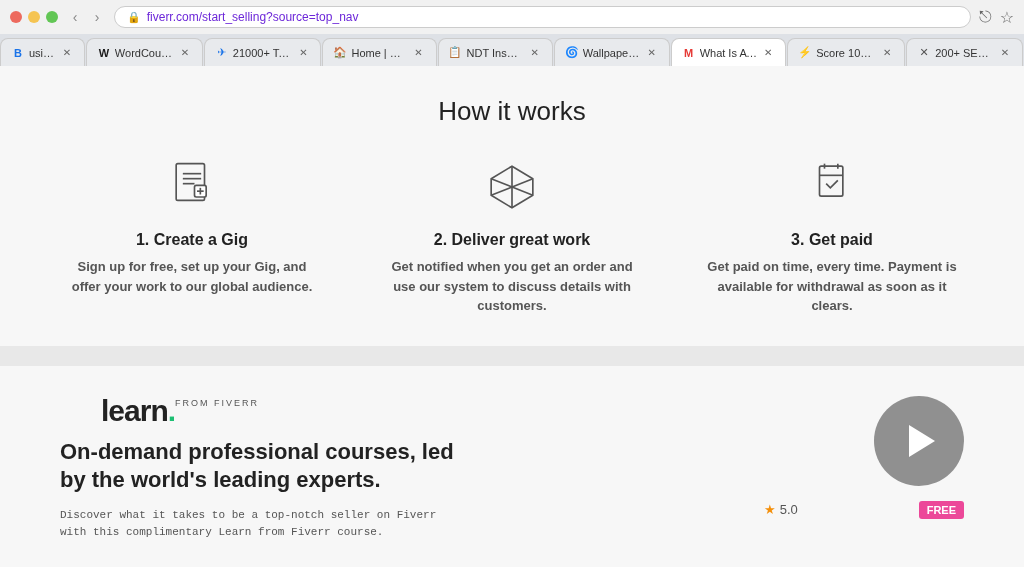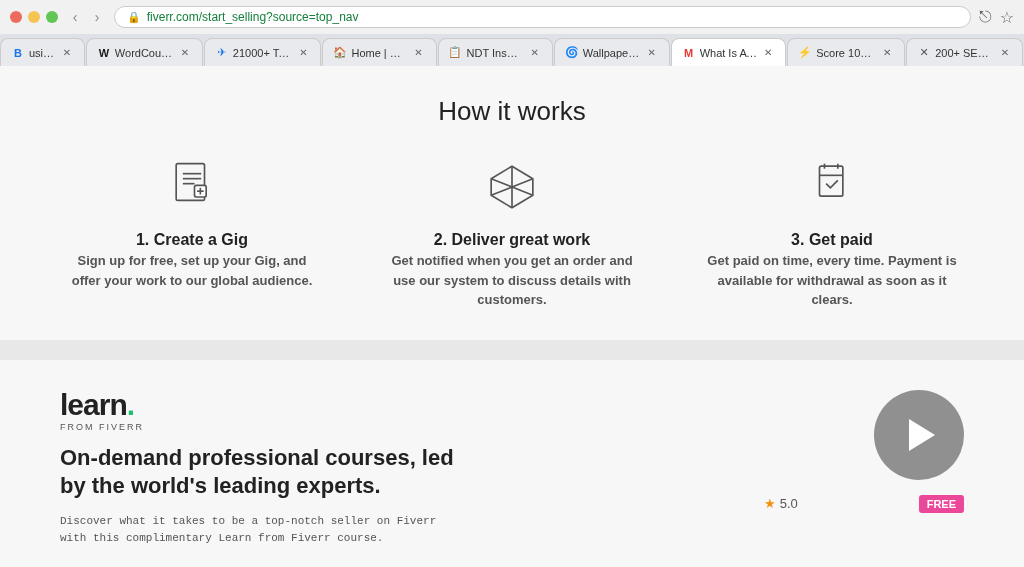--- a/index.html
+++ b/index.html
@@ -38,21 +38,21 @@
       border: 1px solid #ccc;
       border-radius: 20px;
       padding: 3px 12px;
       font-size: 12px;
       color: #333;
       display: flex;
       align-items: center;
       gap: 6px;
     }
     .address-lock { color: #888; font-size: 11px; }
-    .address-text { flex: 1; color: #15803d; font-size: 12px; }
+    .address-text { flex: 1; color: #6d28d9; font-size: 12px; }
     .browser-actions {
       display: flex;
       gap: 8px;
       align-items: center;
     }
     .browser-action-btn {
       color: #666; font-size: 16px; cursor: pointer;
     }
 
     
@@ -145,21 +145,21 @@
       justify-content: center;
     }
     .step-icon svg {
       width: 50px;
       height: 50px;
     }
     .step h3 {
       font-size: 16px;
       font-weight: 700;
       color: #222;
-      margin-bottom: 2px;
+      margin-bottom: 8px;
     }
     .step p {
       font-size: 13px;
       color: #555;
       line-height: 1.5;
       text-align: center;
       font-weight: bold;
     }
 
     
@@ -175,22 +175,23 @@
       display: flex;
       align-items: flex-start;
       gap: 40px;
       min-height: 180px;
     }
     .learn-content {
       flex: 1;
     }
     .learn-logo {
       display: flex;
-      flex-direction: column;
+      flex-direction: row;
       margin-bottom: 12px;
+      margin-left: 41px;
     }
     .learn-logo-text {
       font-size: 30px;
       font-weight: 900;
       color: #222;
       letter-spacing: -1px;
       line-height: 1;
     }
     .learn-logo-dot {
       color: #1dbf73;

